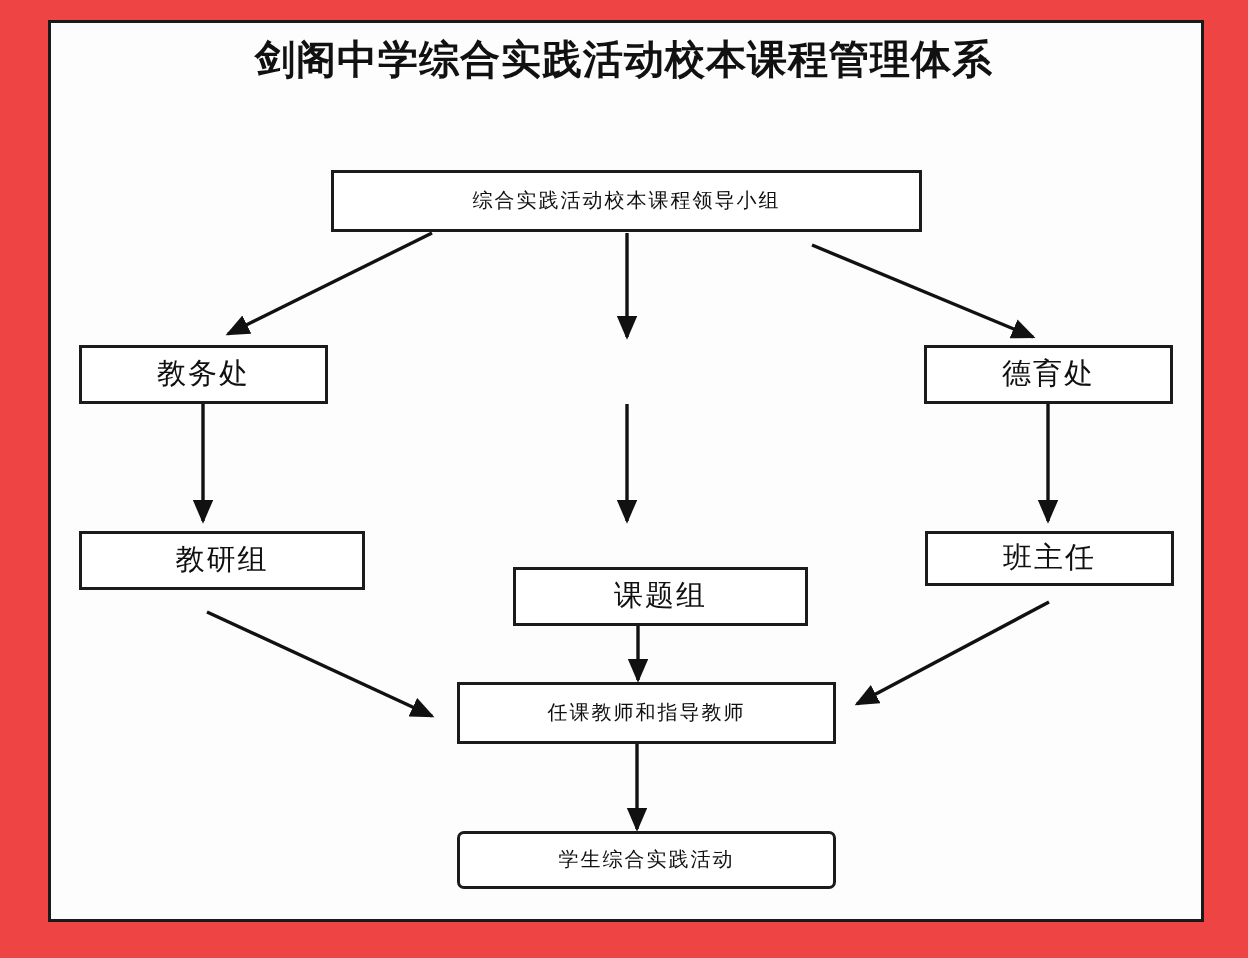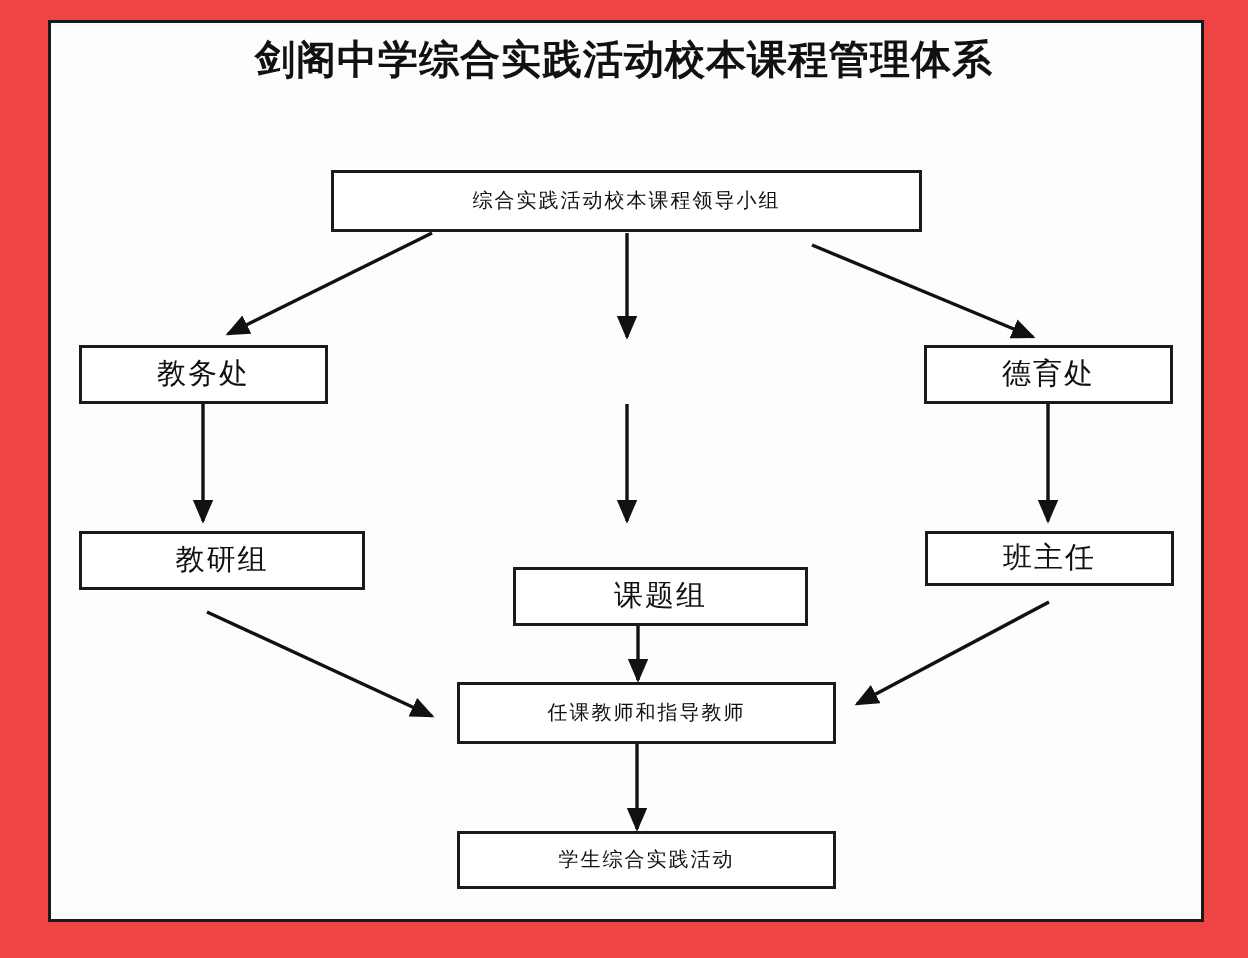--- a/index.html
+++ b/index.html
@@ -126,17 +126,17 @@
     <span class="node-label">课题组</span>
   </div>
   <div class="node" style="left:925px; top:531px; width:249px; height:55px;">
     <span class="node-label">班主任</span>
   </div>
 
   <div class="node wide" style="left:457px; top:682px; width:379px; height:62px;">
     <span class="node-label">任课教师和指导教师</span>
   </div>
 
-  <div class="node wide" style="left:457px; top:831px; width:379px; height:58px;">
+  <div class="node wide" style="left:457px; top:831px; width:379px; height:58px;border-radius:7px;">
     <span class="node-label">学生综合实践活动</span>
   </div>
 
 </div>
 
 </body></html>

